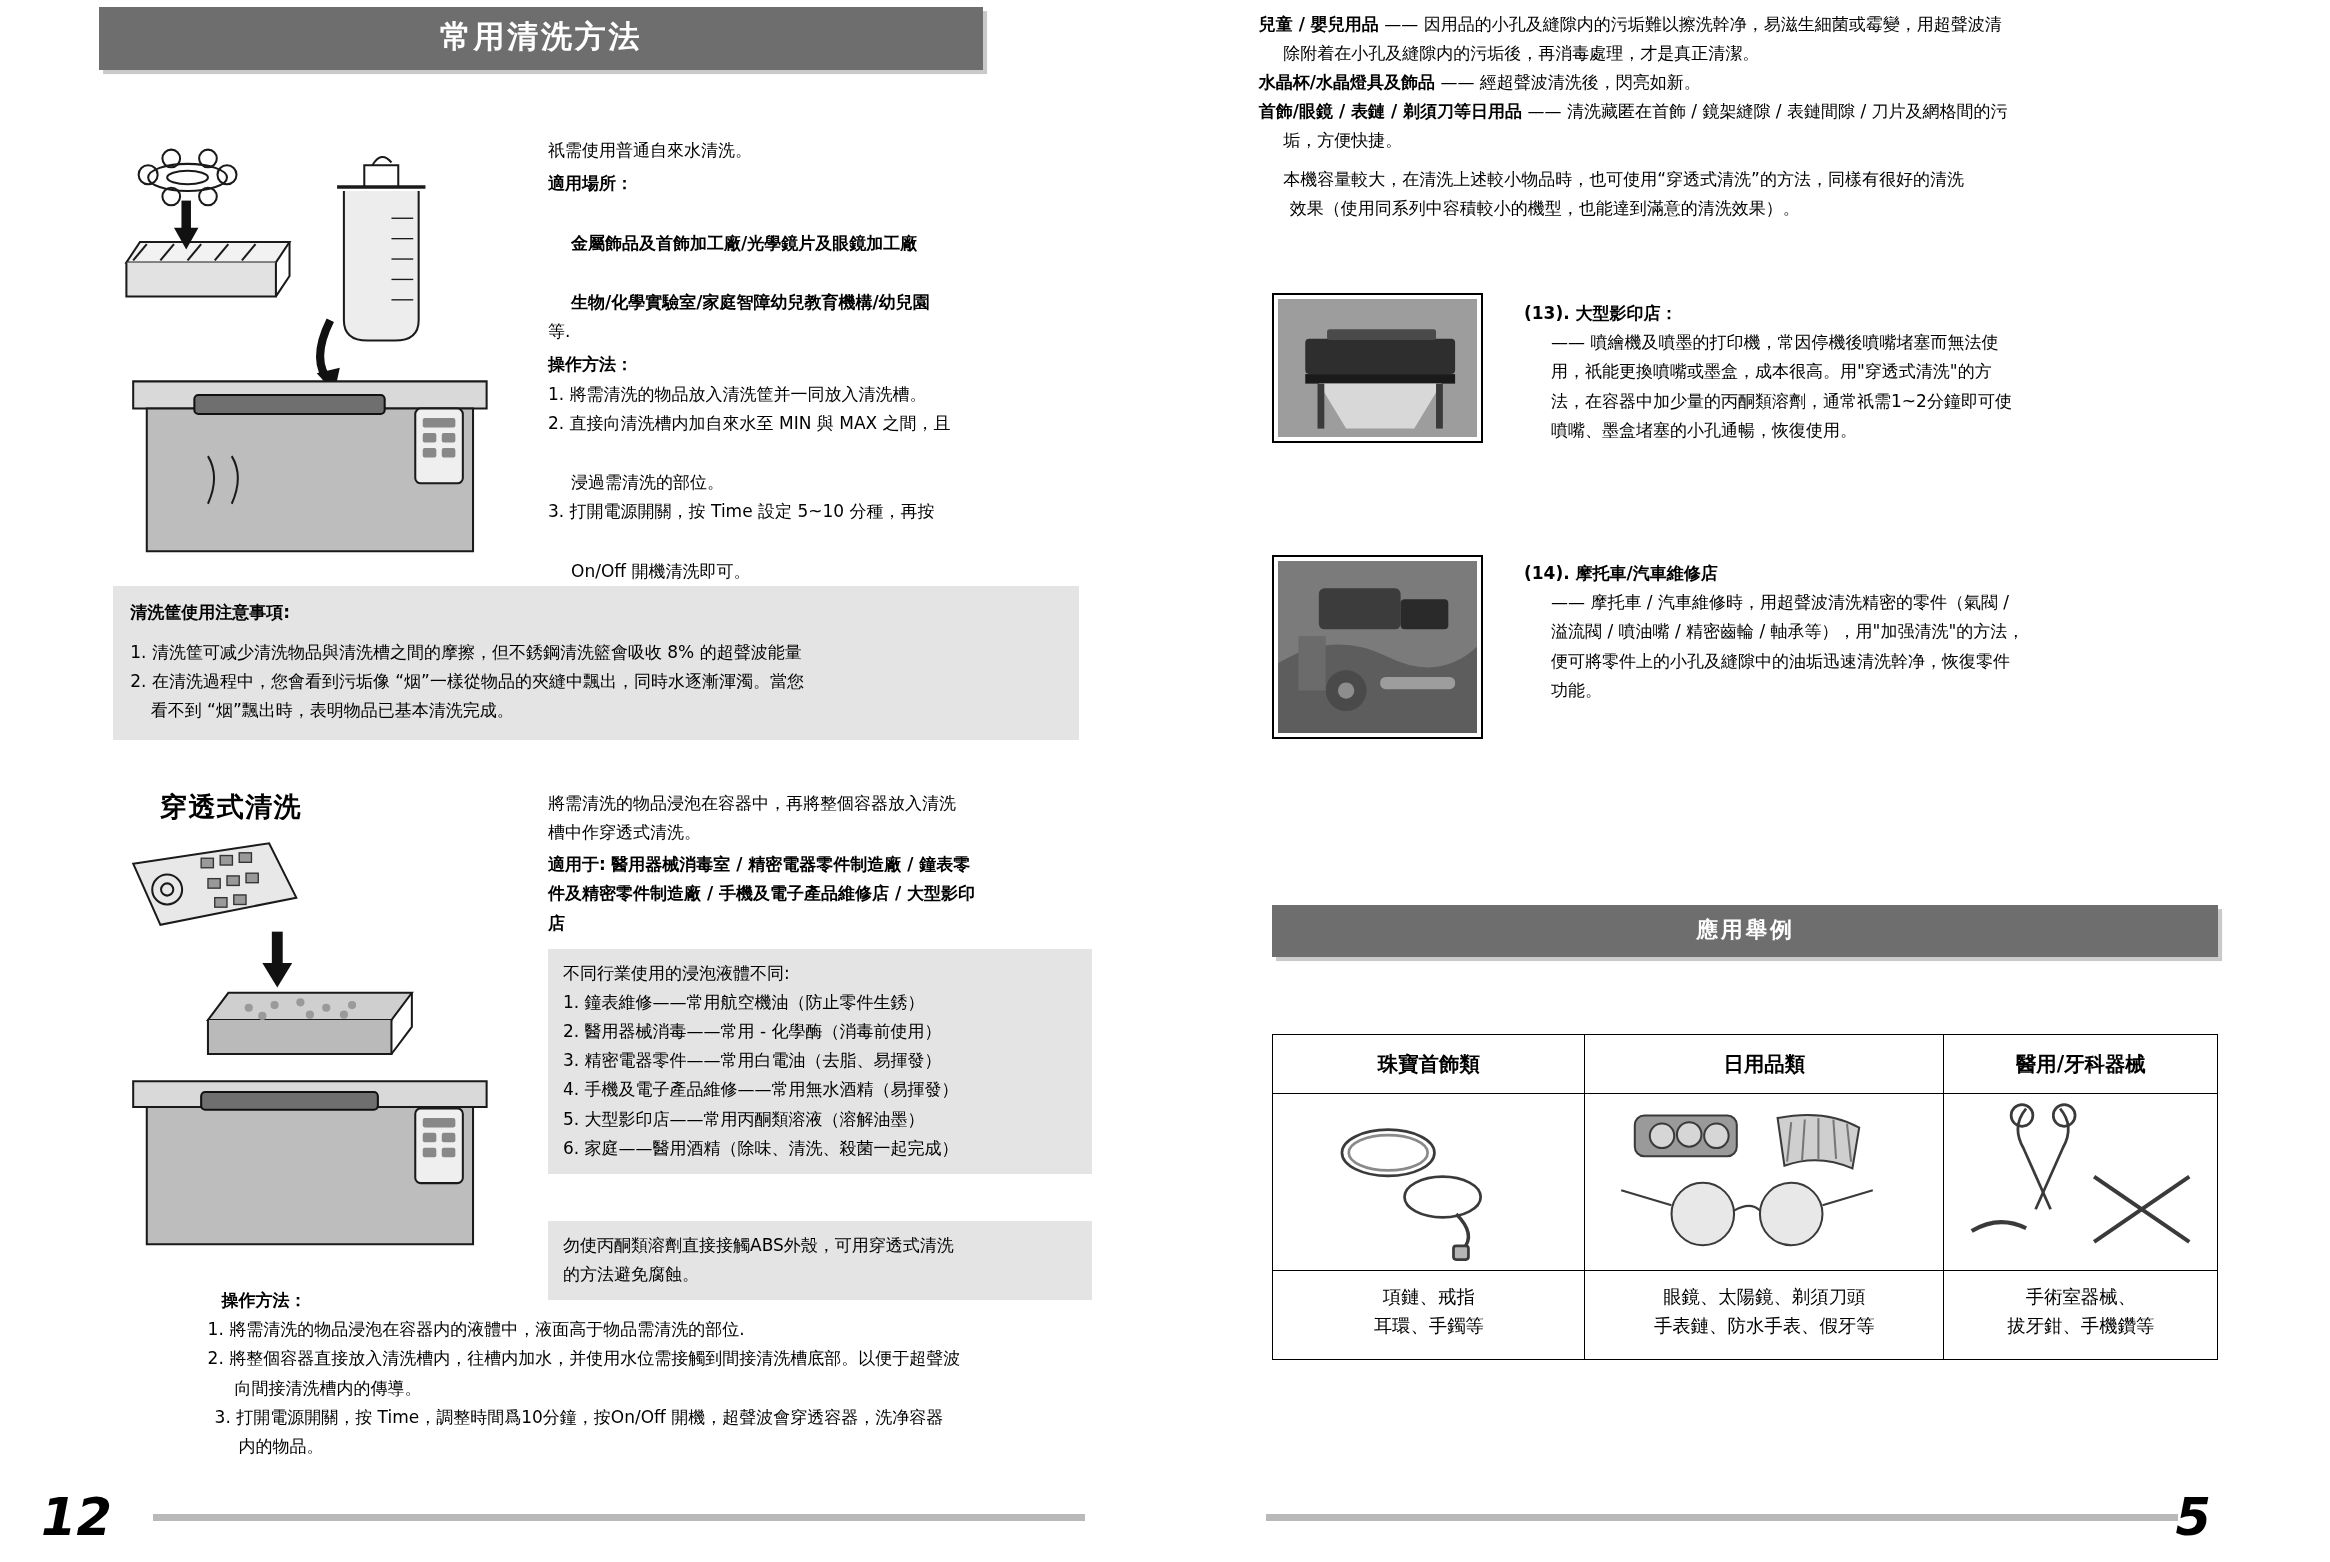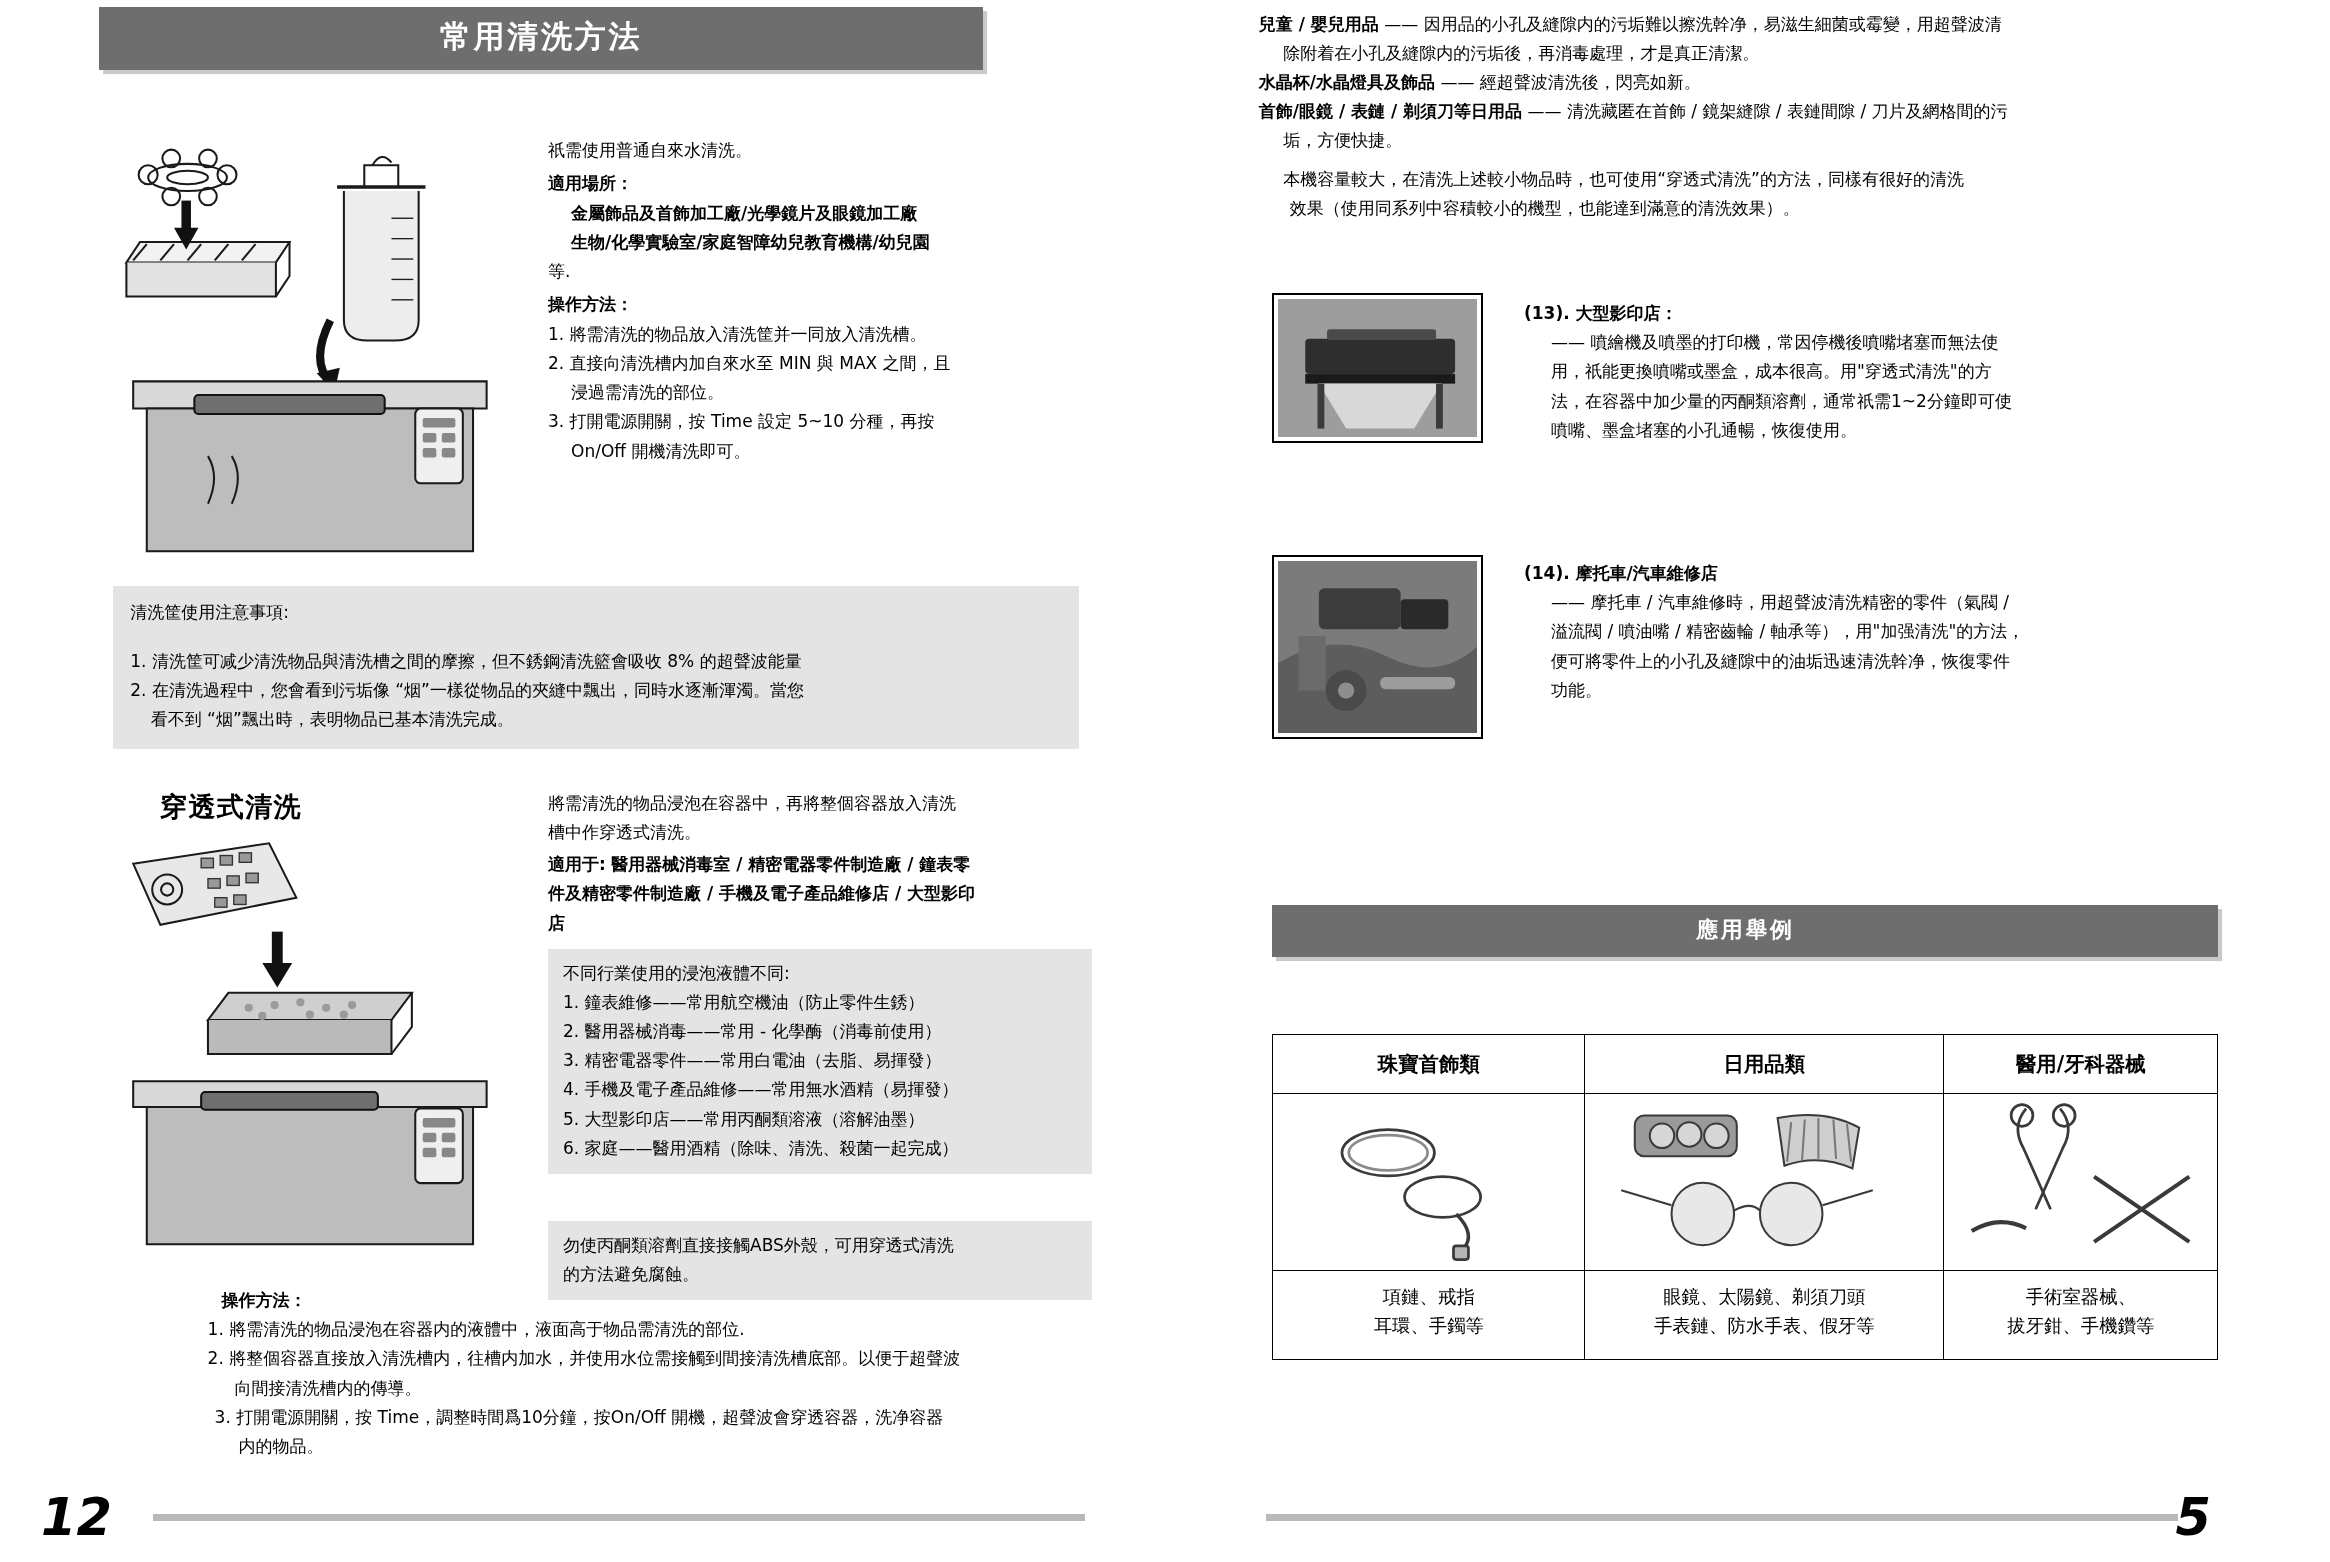--- a/index.html
+++ b/index.html
@@ -35,29 +35,29 @@
     margin:20.4px 0 6.8px 0;
     letter-spacing:1.4px;
   }
 
   
   .illus { position:relative; }
 
   .textblock { font-size:17px; line-height:1.72; }
   .bold { font-weight:bold; }
 
-  .indent1 { padding-left:23px; }
+  .indent1 { padding-left:23px;margin-top:30px; }
 
   .note-box {
     background:#e4e4e4;
     padding:12.2px 17.7px 15px 17.7px;
     font-size:17px;
     line-height:1.7;
   }
-  .note-box .title { font-weight:normal; margin-bottom:20px; }
+  .note-box .title { font-weight:bold; margin-bottom:11px; }
 
   .grey-box {
     background:#e4e4e4;
     padding:9.5px 15px 11px 15px;
     font-size:17px;
     line-height:1.72;
   }
 
   .photo-frame {
     border:2px solid #000;

